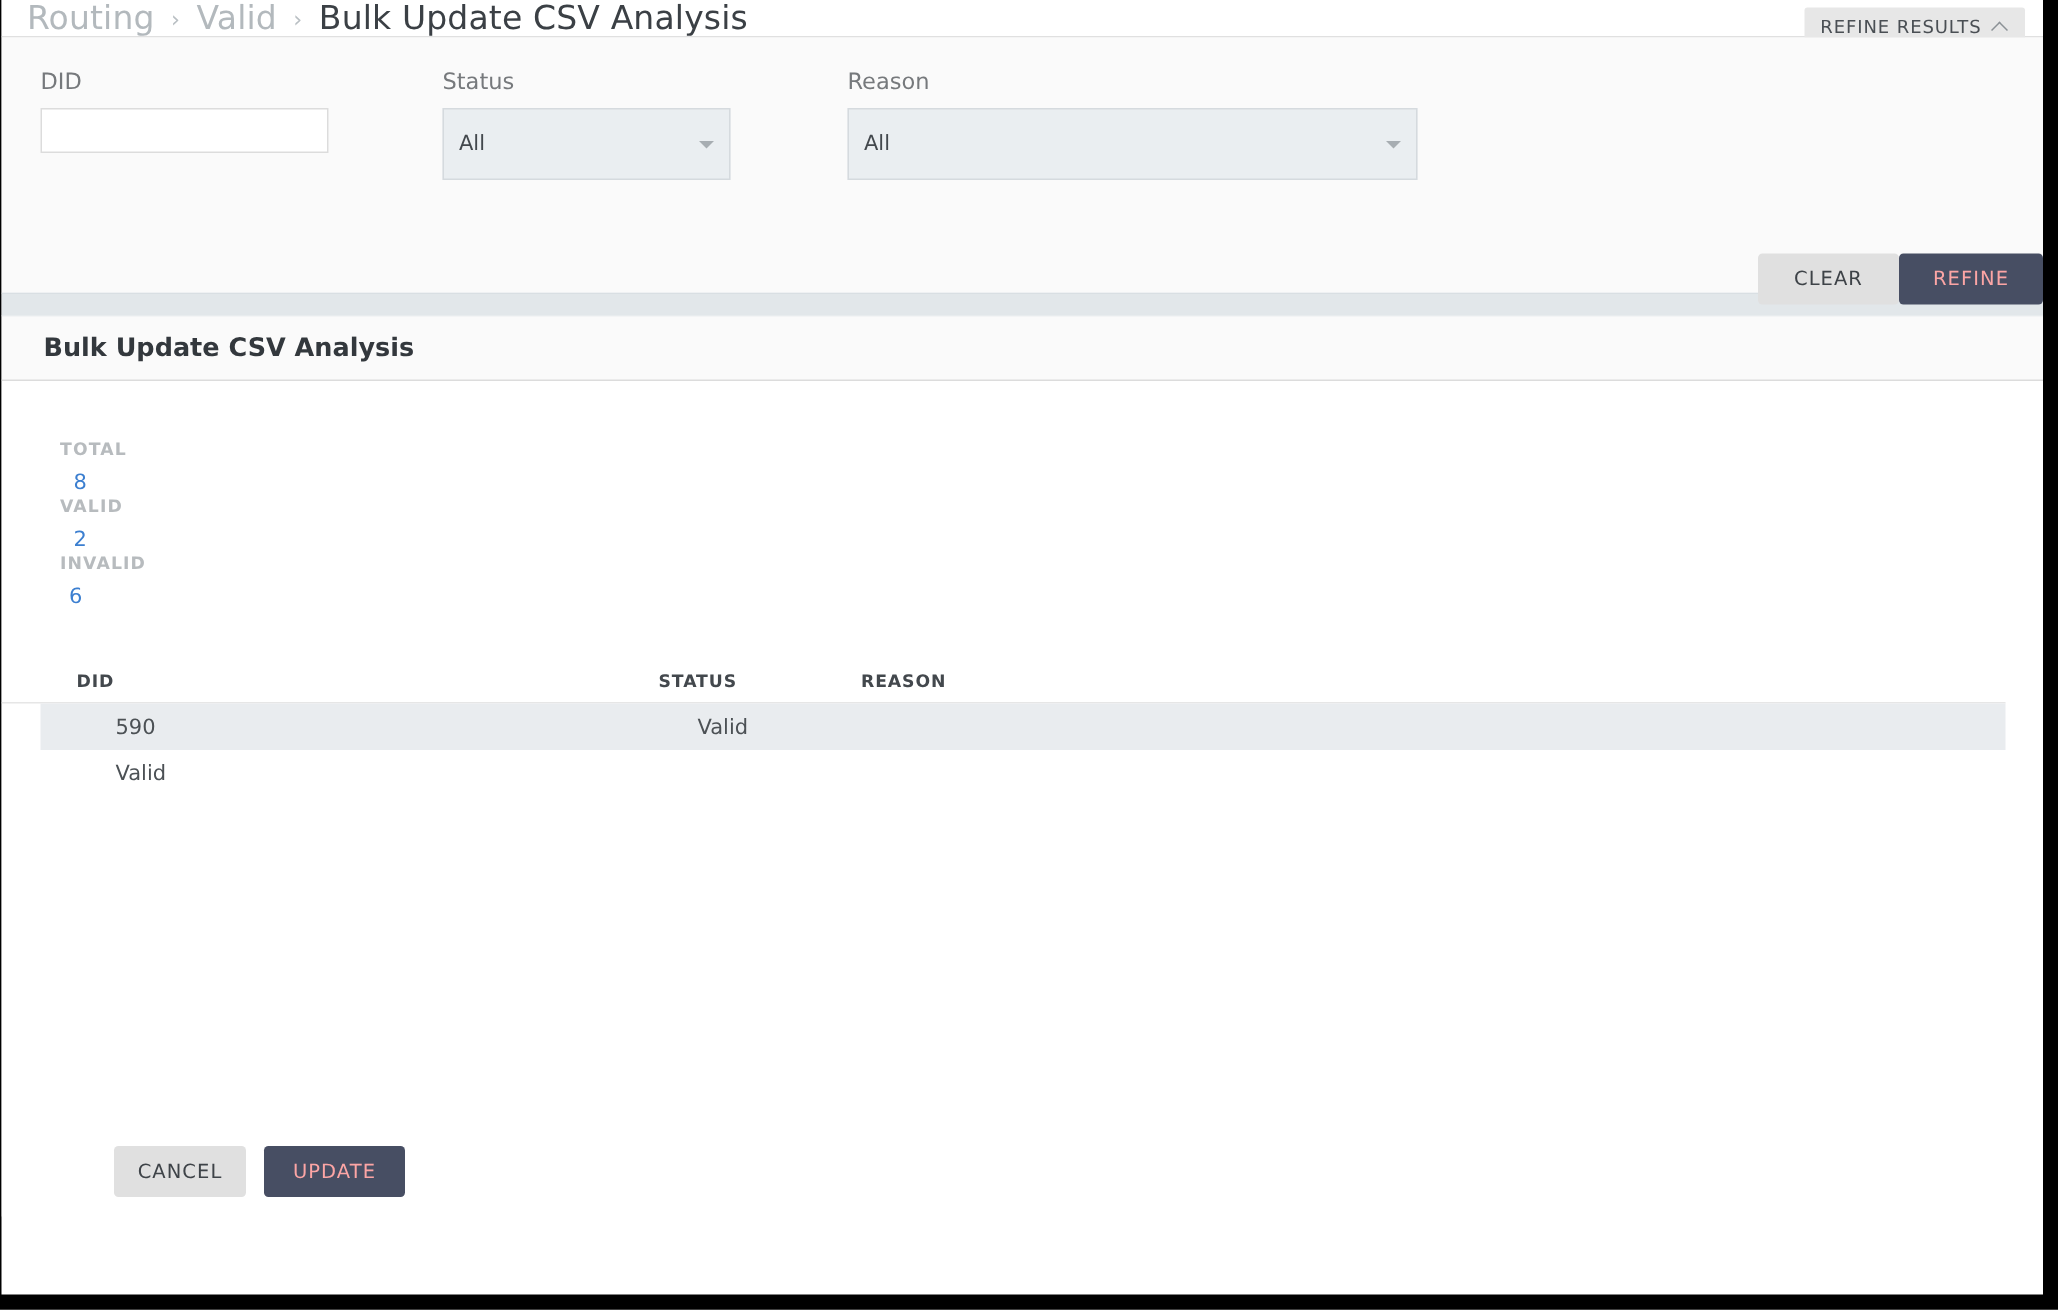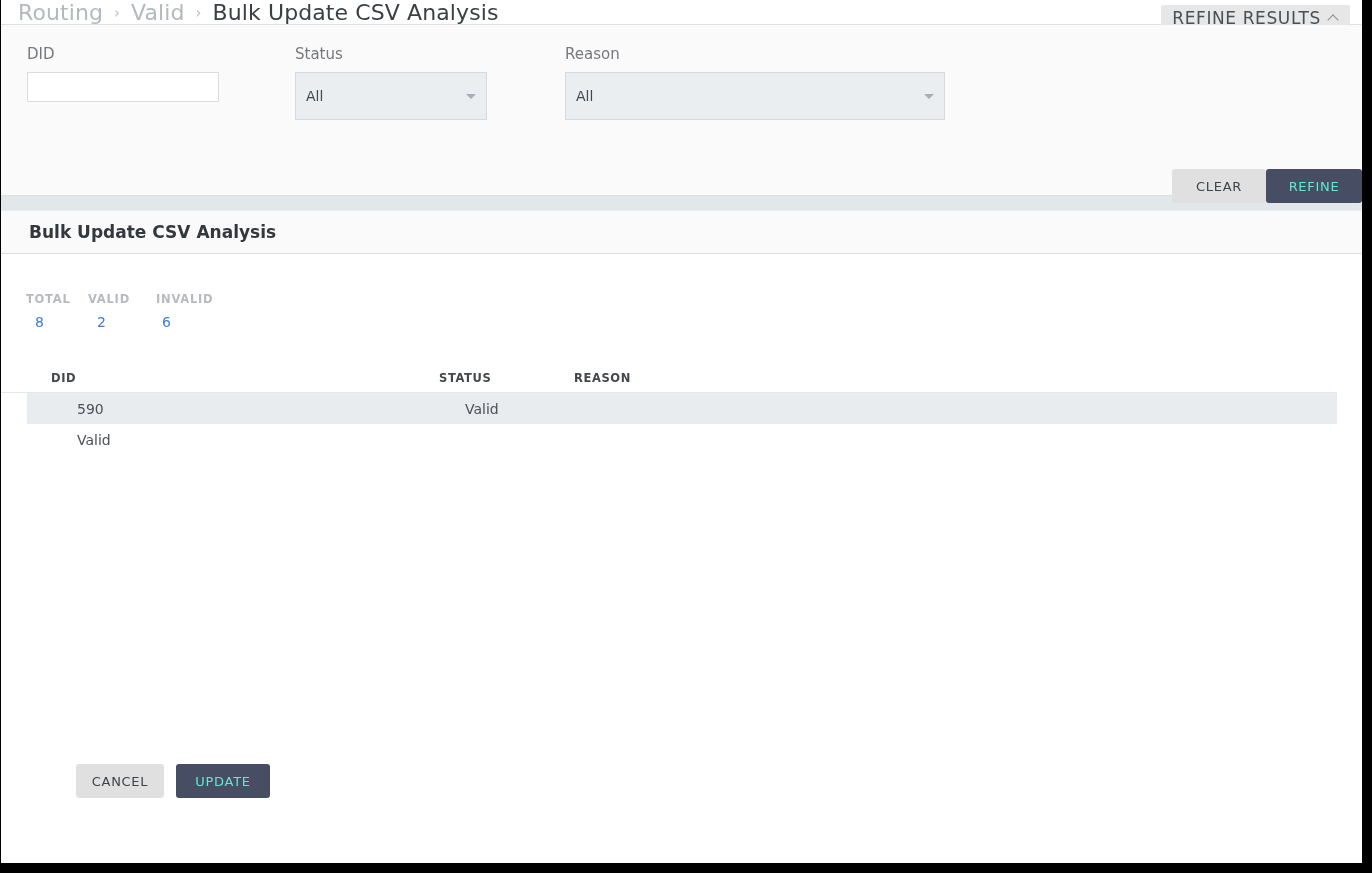--- a/index.html
+++ b/index.html
@@ -57,21 +57,21 @@
     background: #e7e7e7;
     border: none;
     border-radius: 2px;
     display: flex;
     align-items: center;
     gap: 8px;
     padding: 0 11px;
     cursor: pointer;
   }
   .refine-results-toggle .label {
-    font-size: 17px;
+    font-size: 12px;
     color: #4a4f54;
     letter-spacing: 0.6px;
     font-weight: 400;
   }
   .chev-up {
     width: 10px; height: 10px;
     position: relative;
   }
   .chev-up::before {
     content: "";
@@ -155,21 +155,21 @@
     border-radius: 3px;
     font-family: "DejaVu Sans", sans-serif;
     font-size: 13px;
     letter-spacing: 0.7px;
     cursor: pointer;
     display: flex;
     align-items: center;
     justify-content: center;
   }
   .btn-secondary { background: #e0e0e0; color: #3e4348; }
-  .btn-primary   { background: #474e63; color: #5eead4; }
+  .btn-primary   { background: #474e63; color: #fca5a5; }
   .btn-clear  { width: 94px; }
   .btn-refine { width: 96px; }
 
   
   .section-band {
     height: 16px;
     background: #e2e7ea;
     border-top: 1px solid #d9dfe3;
     border-bottom: 1px solid #e8ecee;
   }
@@ -191,21 +191,22 @@
 
   .panel-body {
     background: #ffffff;
     padding-top: 38px;
     height: 557px;
     position: relative;
   }
 
   .stats-row {
     display: flex;
-    padding-left: 25px;
+    padding-left: 39px;
+    flex-direction: column;
   }
   .stat-block { display: flex; flex-direction: column; }
   .stat-total   { width: 62px; }
   .stat-valid   { width: 68px; }
   .stat-invalid { width: 80px; }
   .stat-label {
     font-size: 11.5px;
     letter-spacing: 0.75px;
     color: #b7bbbe;
     font-weight: bold;

